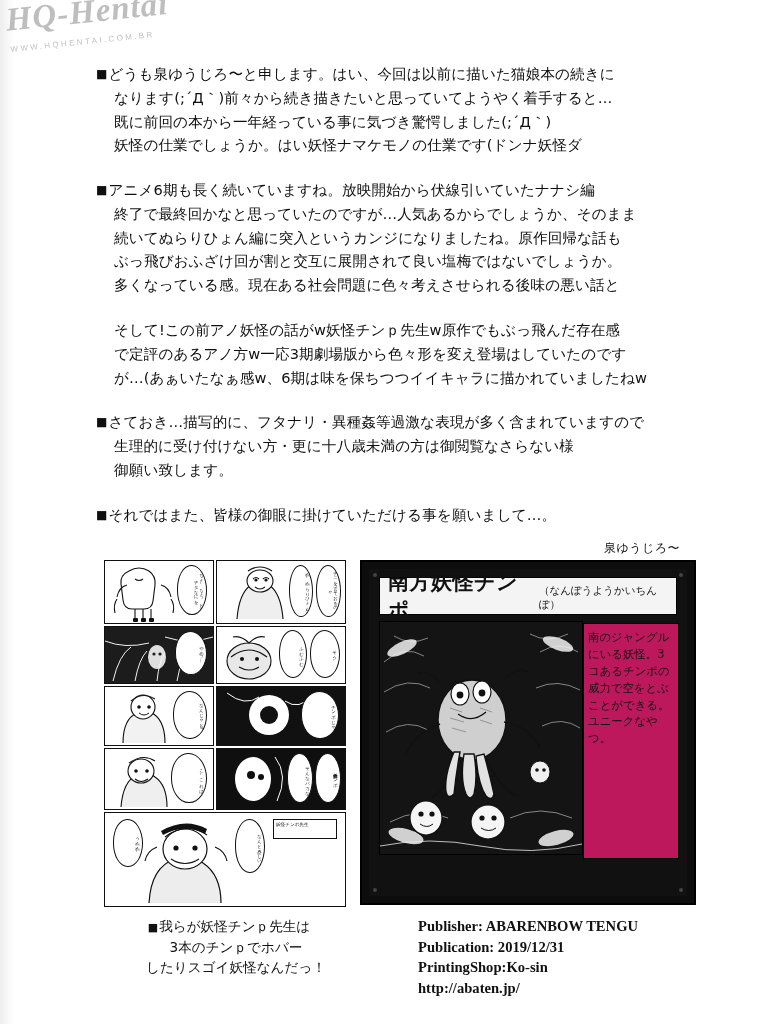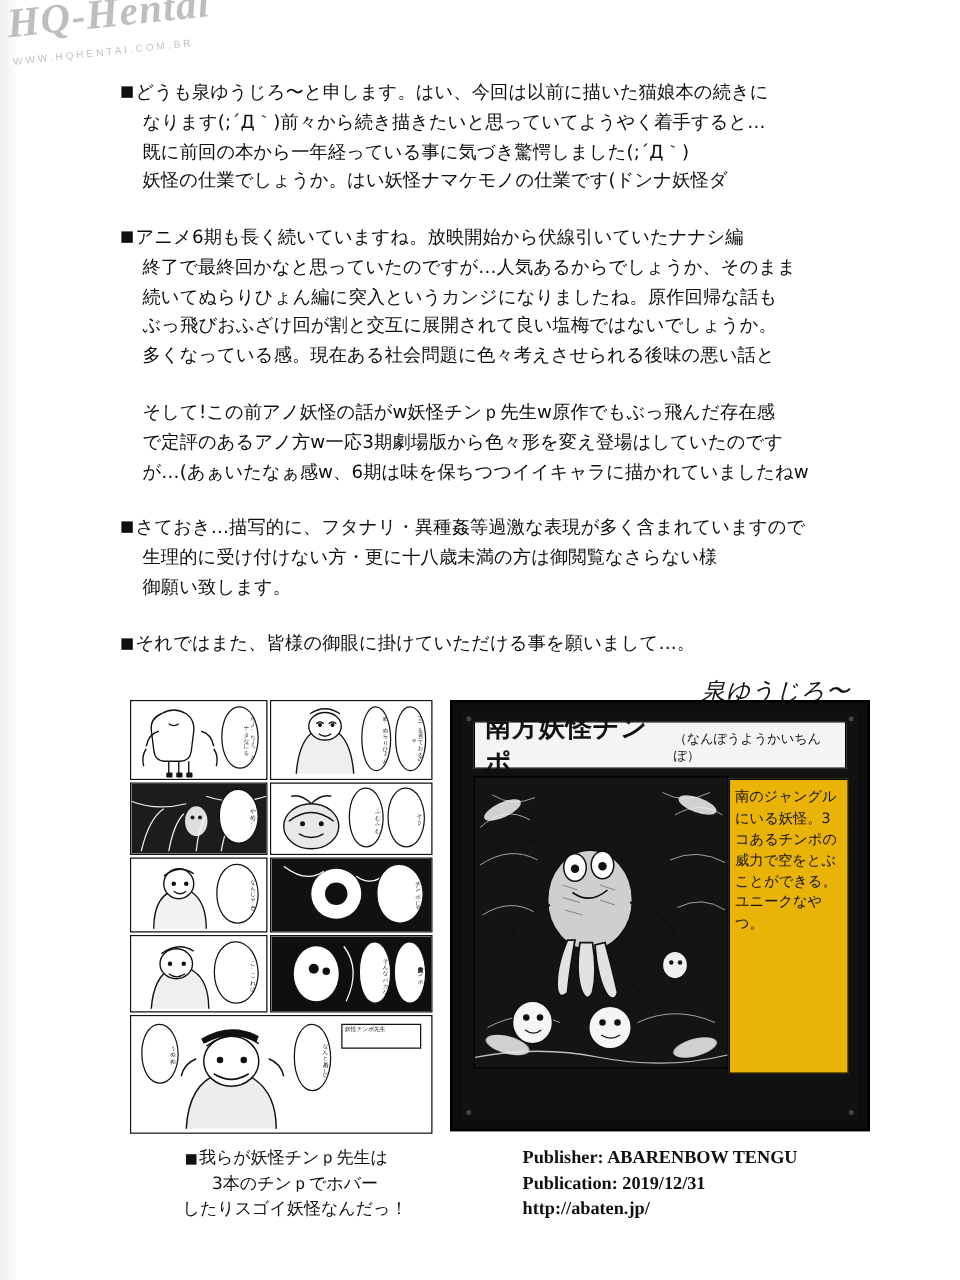--- a/index.html
+++ b/index.html
@@ -70,25 +70,24 @@
     font-size: 12px;
     margin-right: 1px;
     vertical-align: 1px;
   }
   .para .line { display: block; padding-left: 18px; }
   .para .line.first { padding-left: 0; }
 
   #signature {
     text-align: right;
     font-family: "DejaVu Sans", sans-serif;
-    font-size: 19px;
+    font-size: 12px;
     margin-top: -8px;
     margin-right: 16px;
     letter-spacing: 0.5px;
-    font-style: italic;
   }
 
   
   #lower {
     position: absolute;
     left: 104px;
     top: 560px;
     width: 592px;
   }
 
@@ -190,21 +189,21 @@
     background: #121212;
     border: 1.5px solid #000;
     overflow: hidden;
   }
   #poster-text {
     position: absolute;
     right: 8px;
     top: 54px;
     width: 96px;
     height: 236px;
-    background: #eab308;
+    background: #be185d;
     border: 1.5px solid #000;
     box-sizing: border-box;
     padding: 5px 4px;
     font-family: "DejaVu Sans", sans-serif;
     font-size: 11.4px;
     line-height: 1.48;
     color: #111;
     writing-mode: horizontal-tb;
   }
 
@@ -551,14 +550,15 @@
 
 <div id="caption-left">
   <span class="ln first"><span class="bullet">■</span><span>我らが妖怪チンｐ先生は</span></span>
   <span class="ln">3本のチンｐでホバー</span>
   <span class="ln">したりスゴイ妖怪なんだっ！</span>
 </div>
 
 <div id="publisher">
   <div class="row">Publisher: ABARENBOW TENGU</div>
   <div class="row">Publication: 2019/12/31</div>
+  <div class="row">PrintingShop:Ko-sin</div>
   <div class="row">http://abaten.jp/</div>
 </div>
 
 </body></html>

